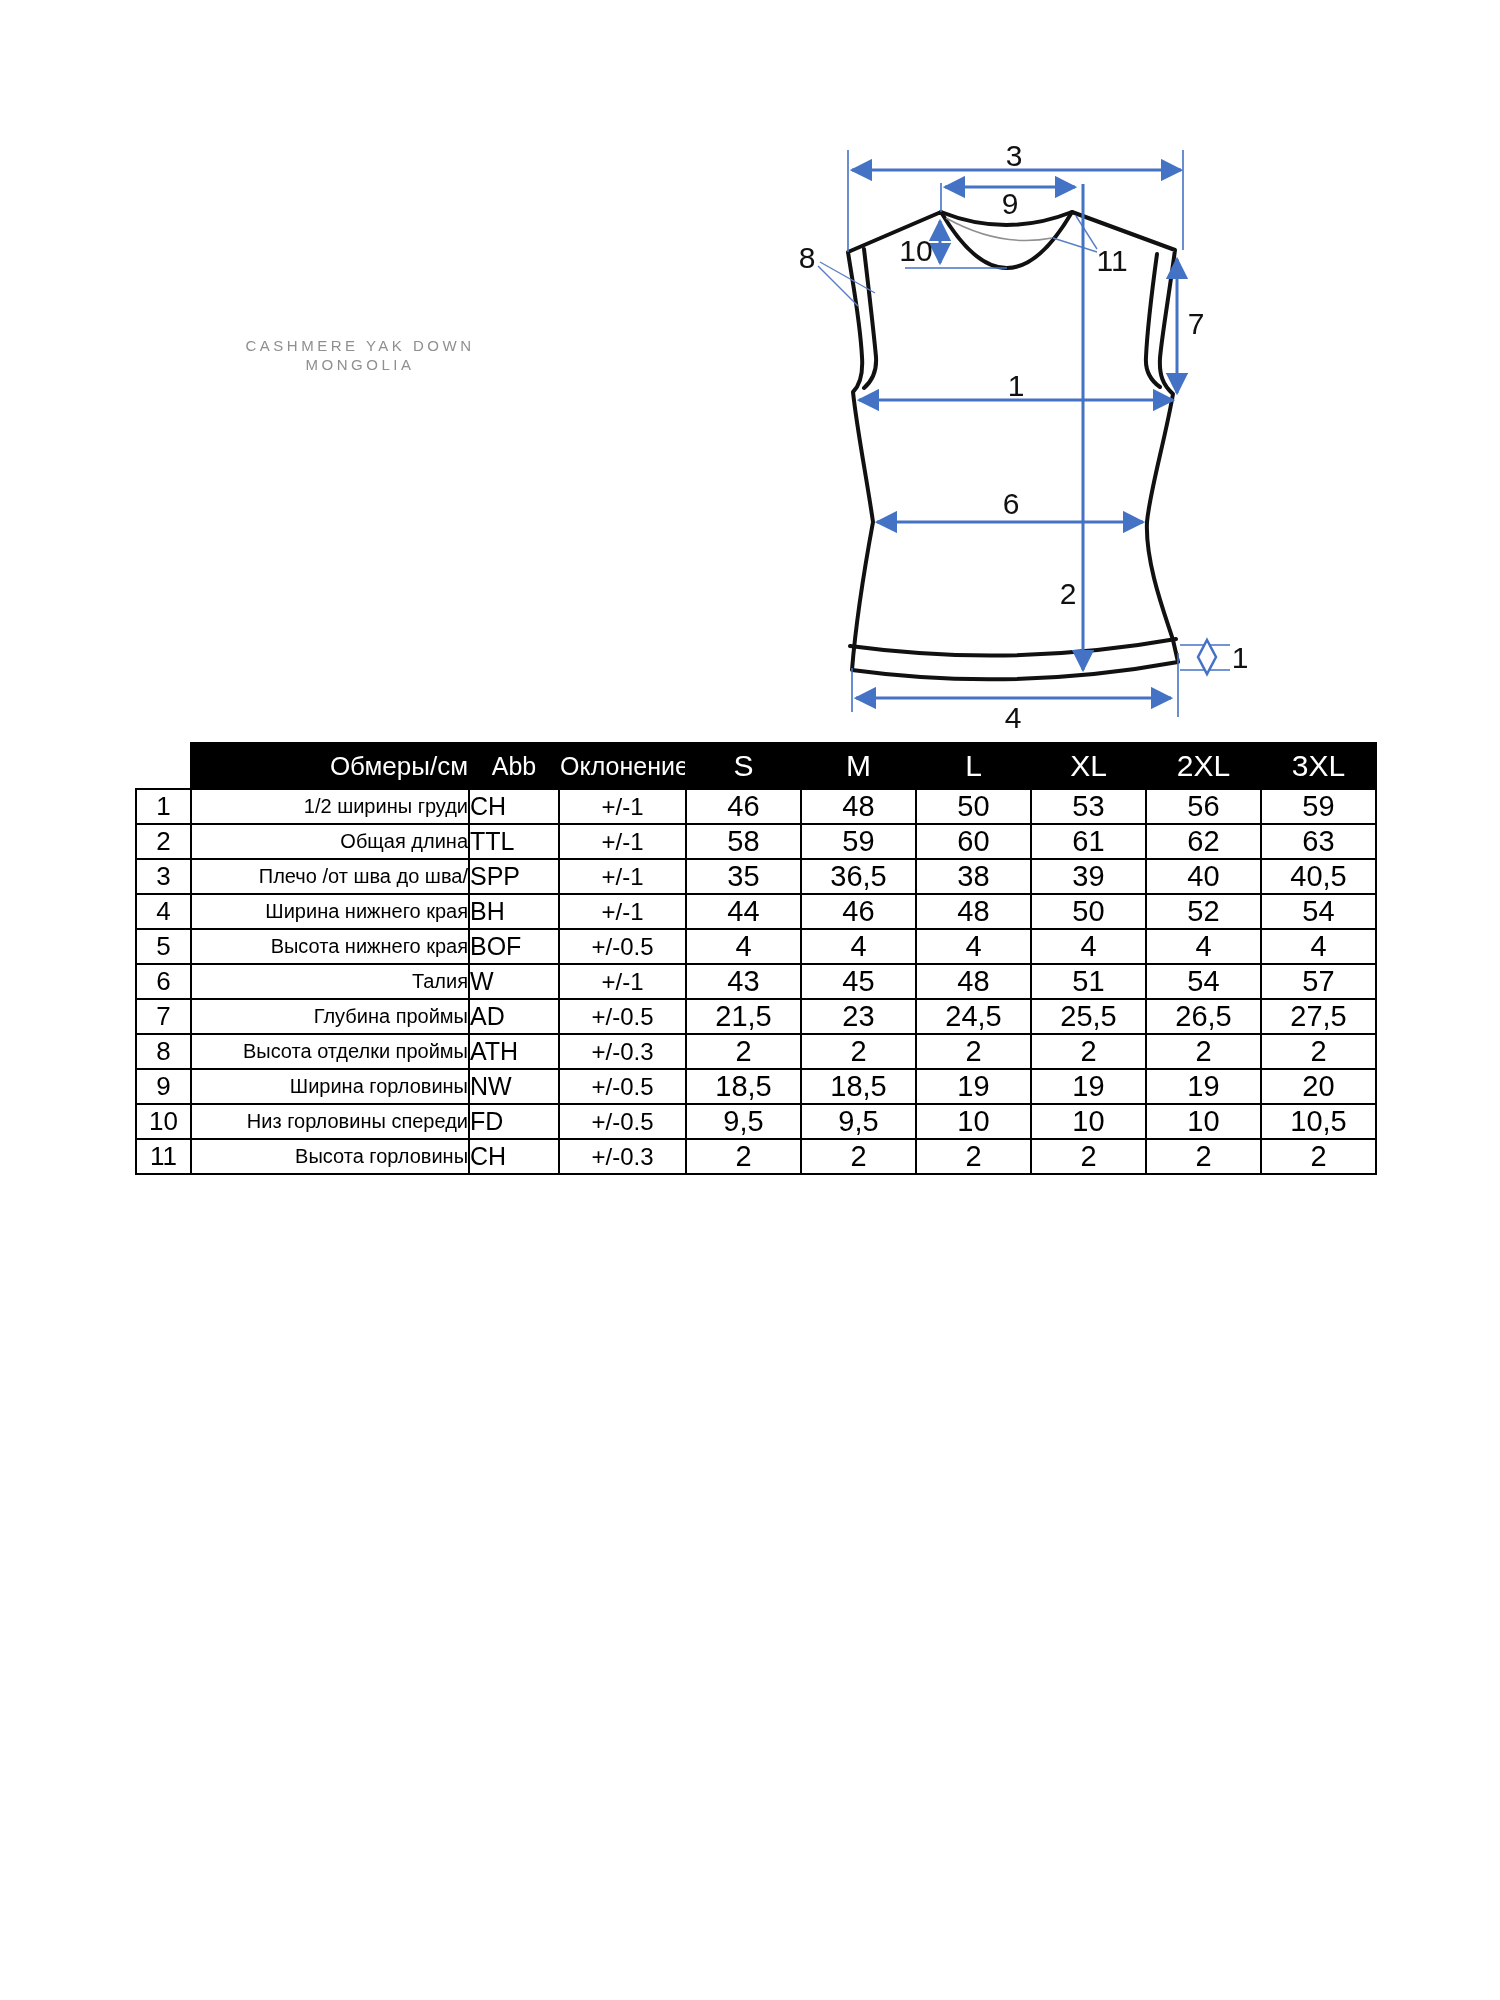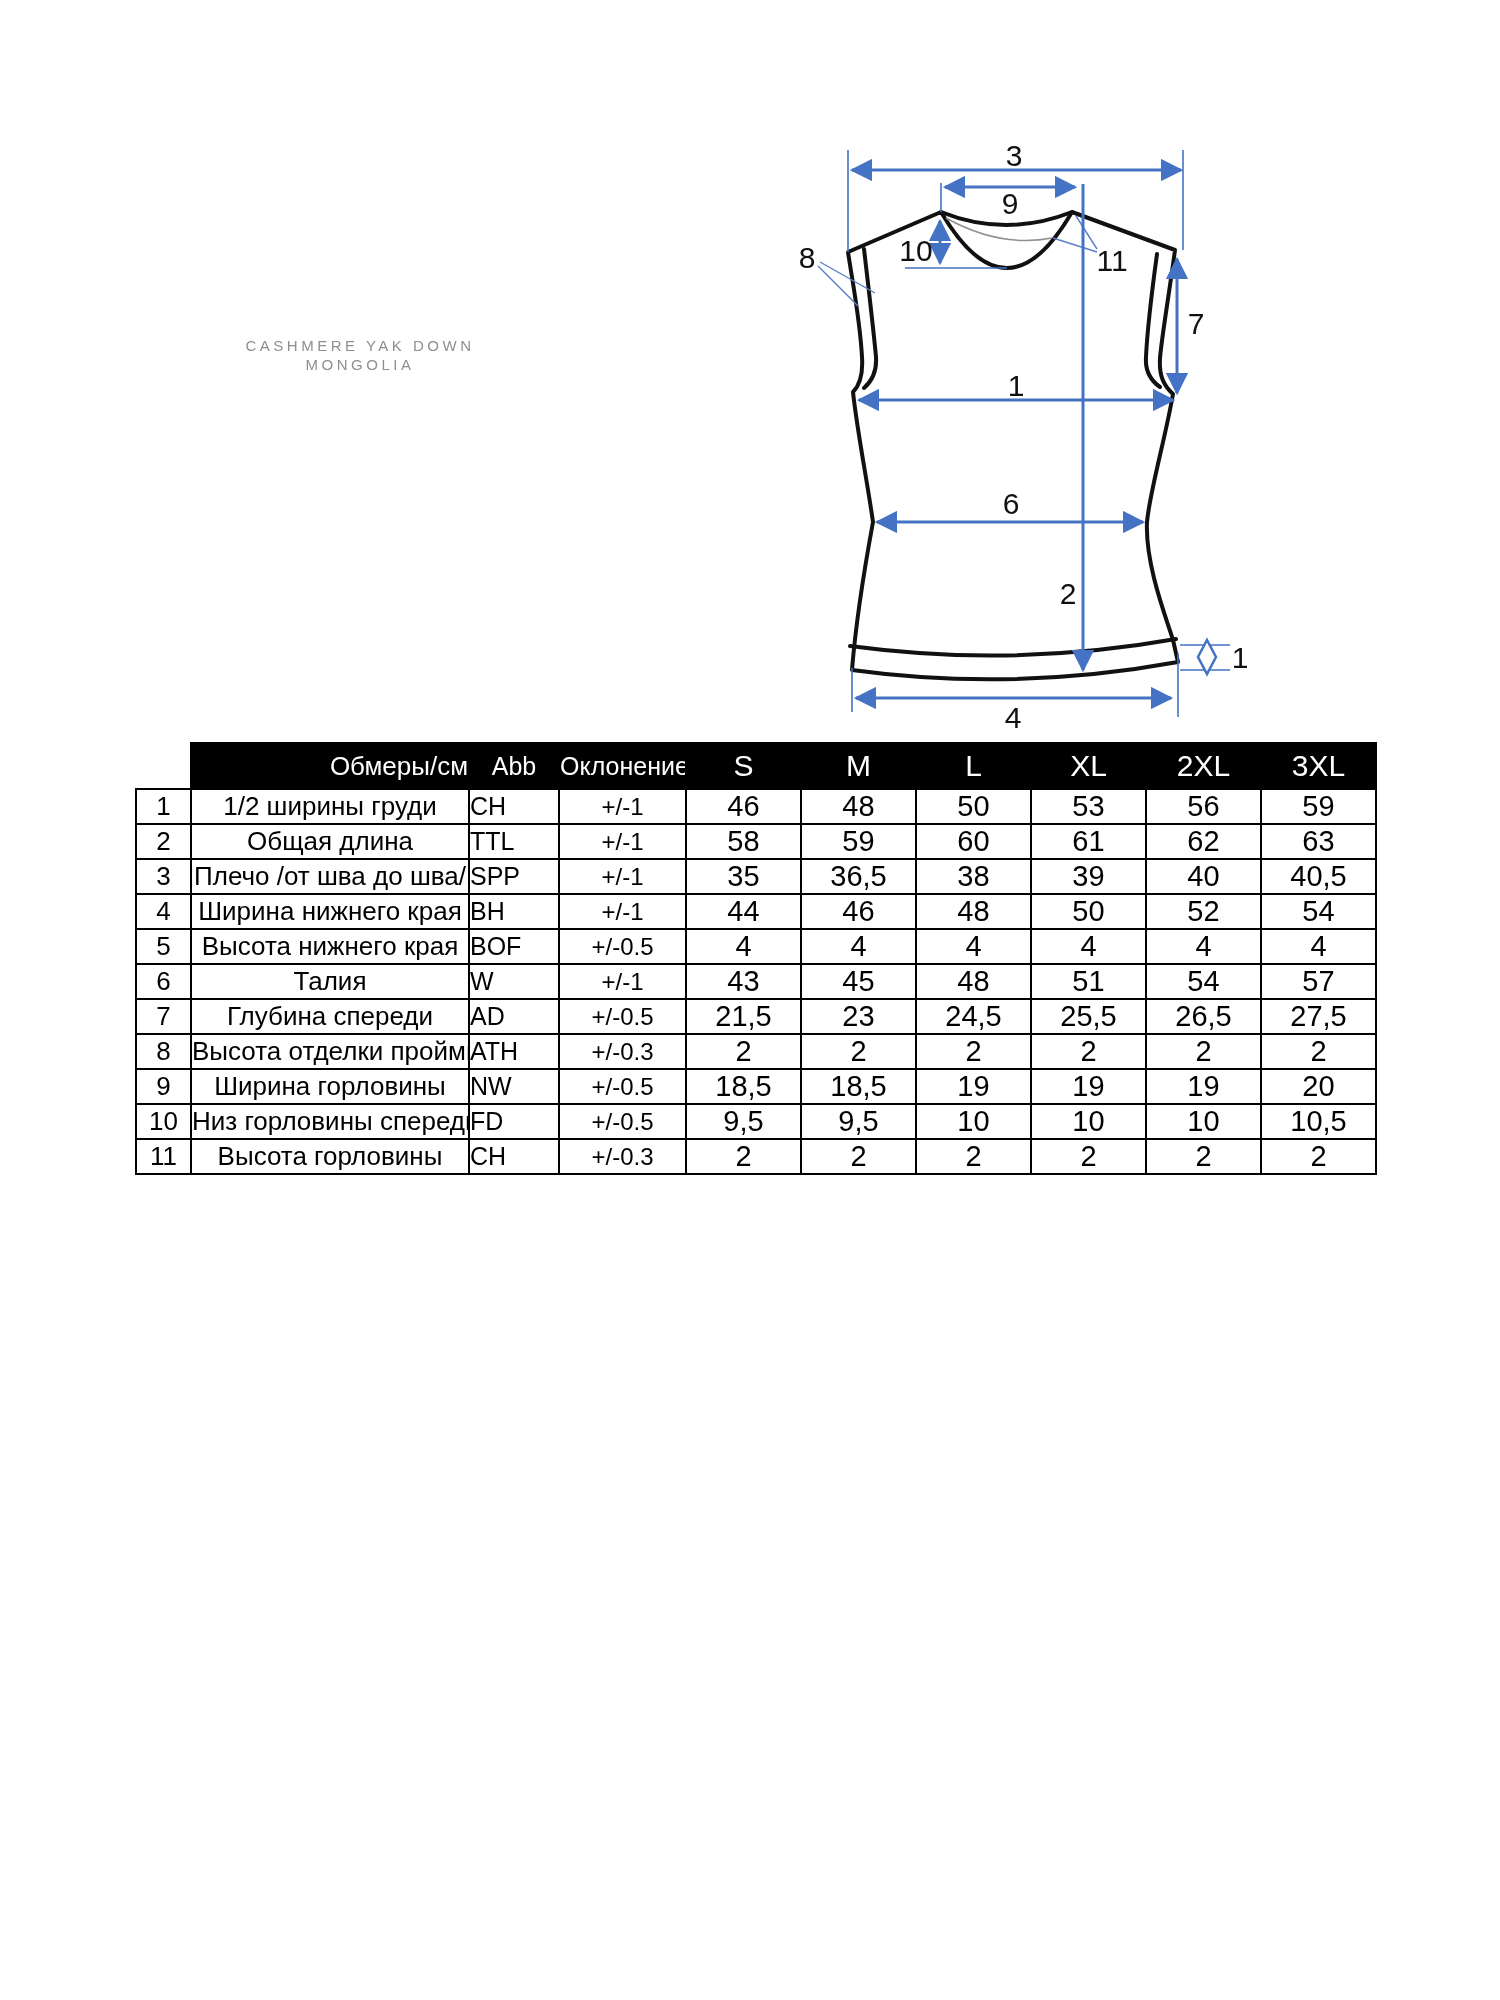--- a/index.html
+++ b/index.html
@@ -29,21 +29,21 @@
   }
   .size-table thead tr{height:46px;}
   .size-table tbody tr{height:34px;}
   .size-table thead th{background:#000;color:#fff;}
   .size-table th.h-corner{background:#fff;border:none;}
   .h-name{text-align:right;padding-left:9px;font-size:26px;}
   .h-abb{text-align:center;font-size:25px;}
   .h-tol{text-align:center;font-size:25px;}
   .h-size{text-align:center;font-size:30px;}
   .c-num{text-align:center;font-size:26px;}
-  .c-name{text-align:center;padding-left:9px;font-size:26px;margin-top:40px;}
+  .c-name{text-align:right;padding-left:9px;font-size:20px;margin-top:40px;}
   .c-abb{text-align:left;font-size:25px;}
   .c-tol{text-align:center;font-size:24px;}
   .c-val{text-align:center;font-size:29px;}
 </style>
 </head>
 <body>
 
 <div class="logo">
   <div class="logo-sub">
     <div>CASHMERE YAK DOWN</div>
@@ -225,21 +225,21 @@
     <td class="c-tol">+/-1</td>
     <td class="c-val">43</td>
     <td class="c-val">45</td>
     <td class="c-val">48</td>
     <td class="c-val">51</td>
     <td class="c-val">54</td>
     <td class="c-val">57</td>
   </tr>
       <tr>
     <td class="c-num">7</td>
-    <td class="c-name">Глубина спереди</td>
+    <td class="c-name">Глубина проймы</td>
     <td class="c-abb">AD</td>
     <td class="c-tol">+/-0.5</td>
     <td class="c-val">21,5</td>
     <td class="c-val">23</td>
     <td class="c-val">24,5</td>
     <td class="c-val">25,5</td>
     <td class="c-val">26,5</td>
     <td class="c-val">27,5</td>
   </tr>
       <tr>

